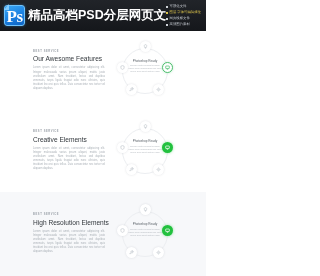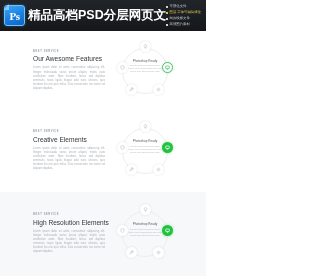--- a/index.html
+++ b/index.html
@@ -45,21 +45,21 @@
     box-sizing: border-box;
     flex: 0 0 auto;
     display: flex;
     align-items: center;
     justify-content: center;
     box-shadow: 0 0 3px rgba(60,160,245,0.45);
   }
   .ps-logo .ps-text {
     font-family: "Liberation Serif", serif;
     font-weight: bold;
-    font-size: 11px;
+    font-size: 17px;
     line-height: 1;
     color: #ffffff;
     letter-spacing: -0.5px;
     margin-top: 1px;
   }
   .ps-logo .ps-corner {
     position: absolute;
     top: -2px;
     left: -1px;
     width: 5px;

